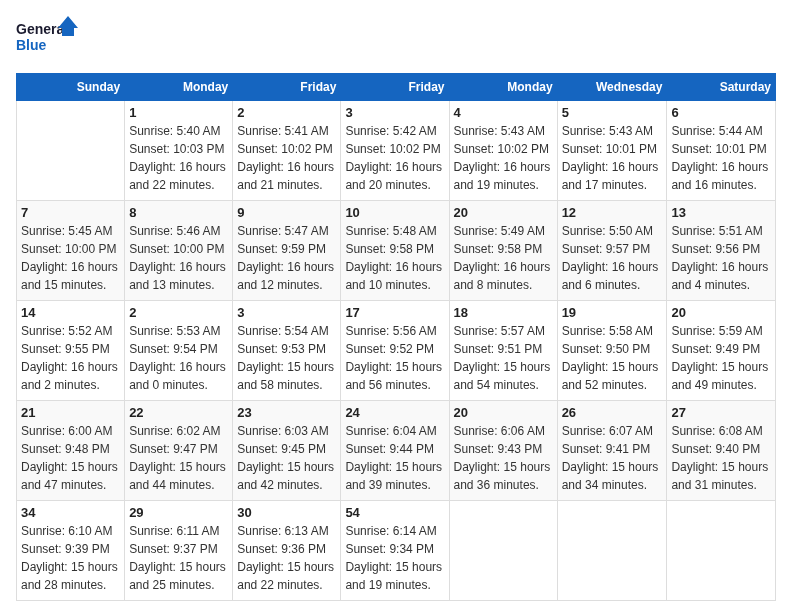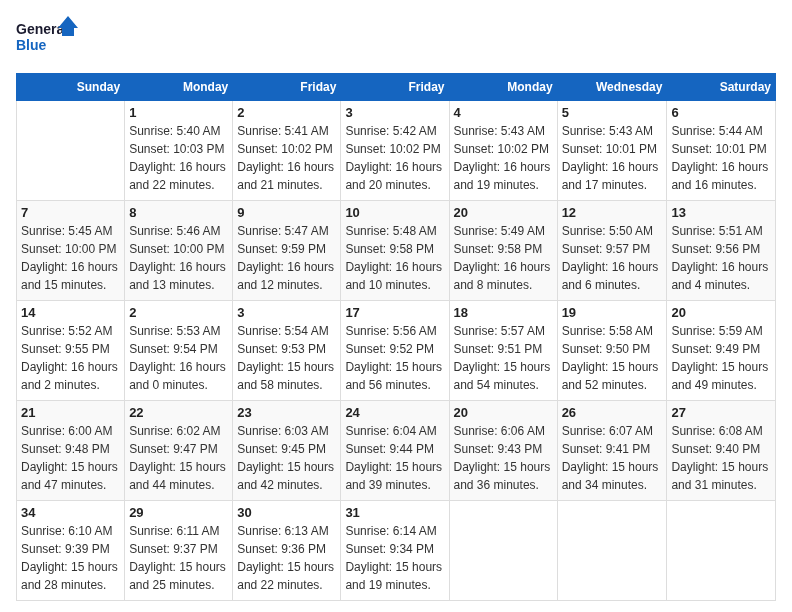--- a/index.html
+++ b/index.html
@@ -232,21 +232,21 @@
         </td>
         <td>
           <span class="day-num">29</span>
           <div class="day-detail">Sunrise: 6:11 AM<br>Sunset: 9:37 PM<br>Daylight: 15 hours<br>and 25 minutes.</div>
         </td>
         <td>
           <span class="day-num">30</span>
           <div class="day-detail">Sunrise: 6:13 AM<br>Sunset: 9:36 PM<br>Daylight: 15 hours<br>and 22 minutes.</div>
         </td>
         <td>
-          <span class="day-num">31</span>
+          <span class="day-num">54</span>
           <div class="day-detail">Sunrise: 6:14 AM<br>Sunset: 9:34 PM<br>Daylight: 15 hours<br>and 19 minutes.</div>
         </td>
         <td class="empty"></td>
         <td class="empty"></td>
         <td class="empty"></td>
       </tr>
     </tbody>
 </table>
 
 </body></html>

